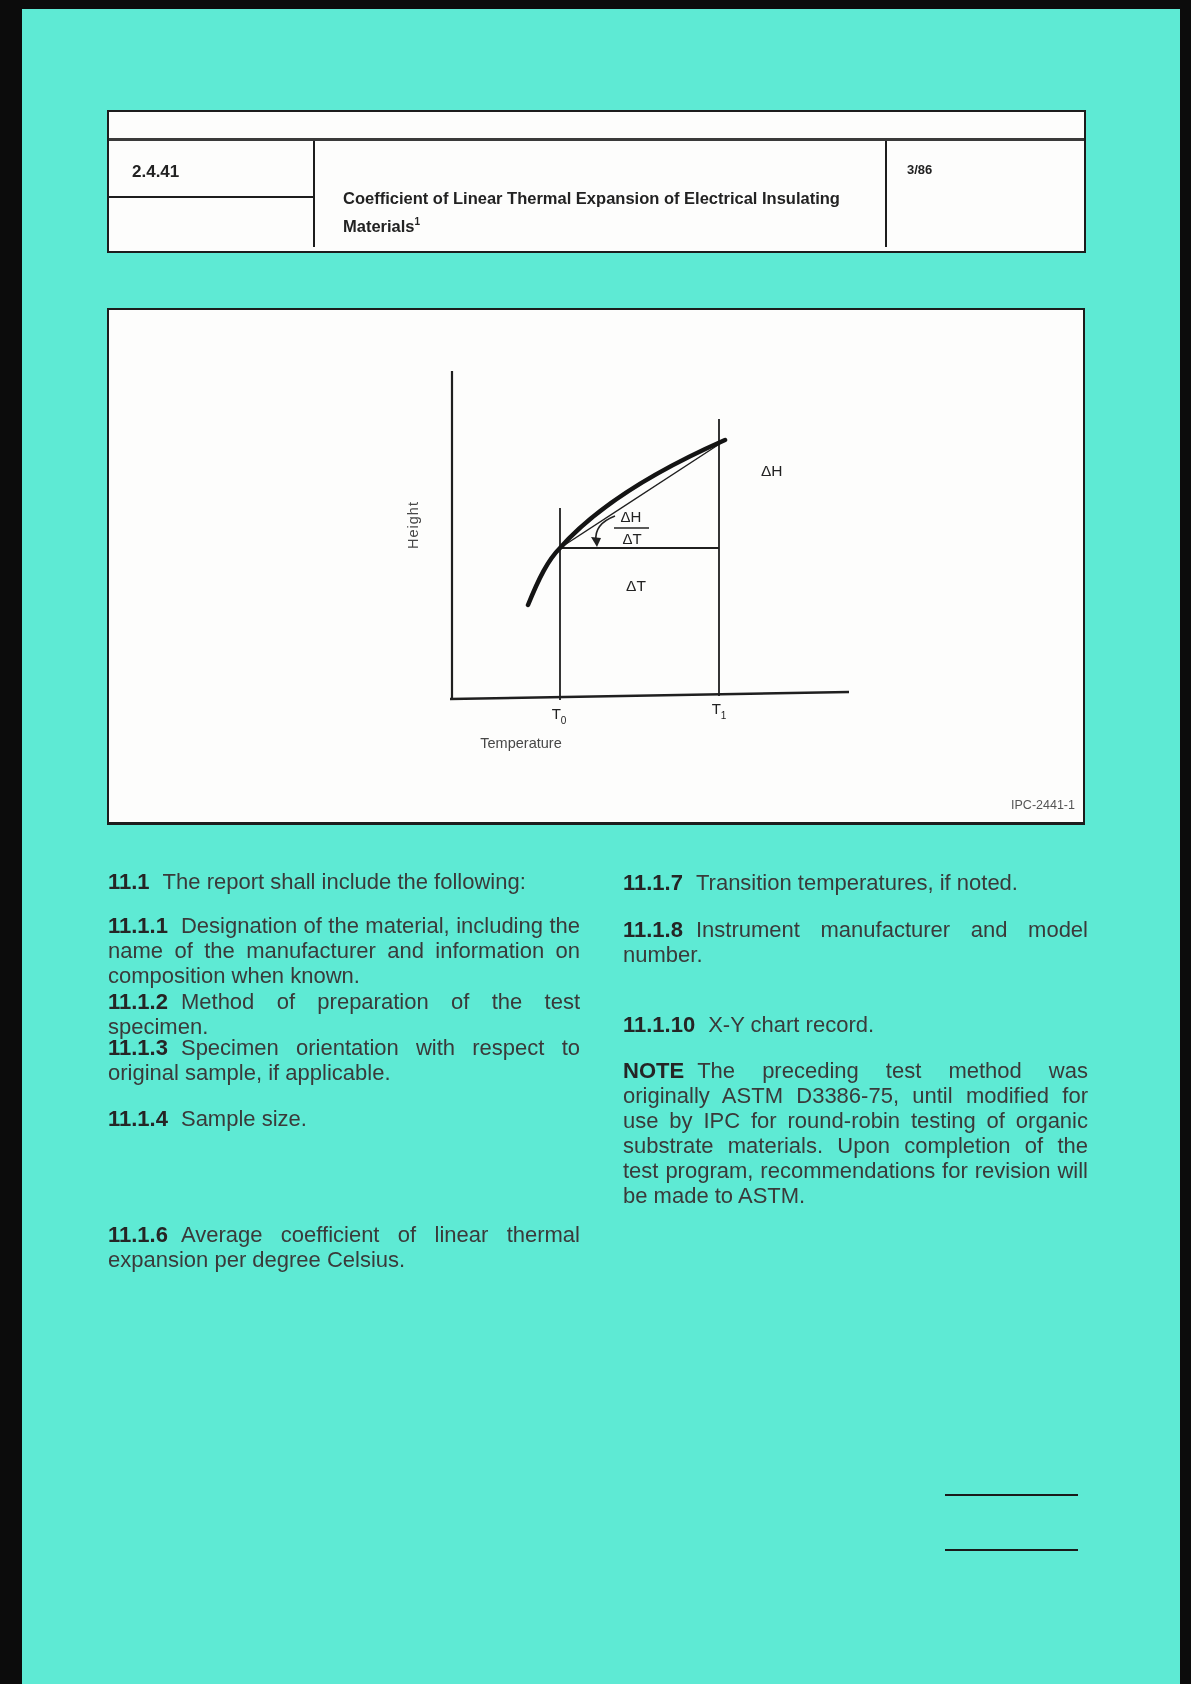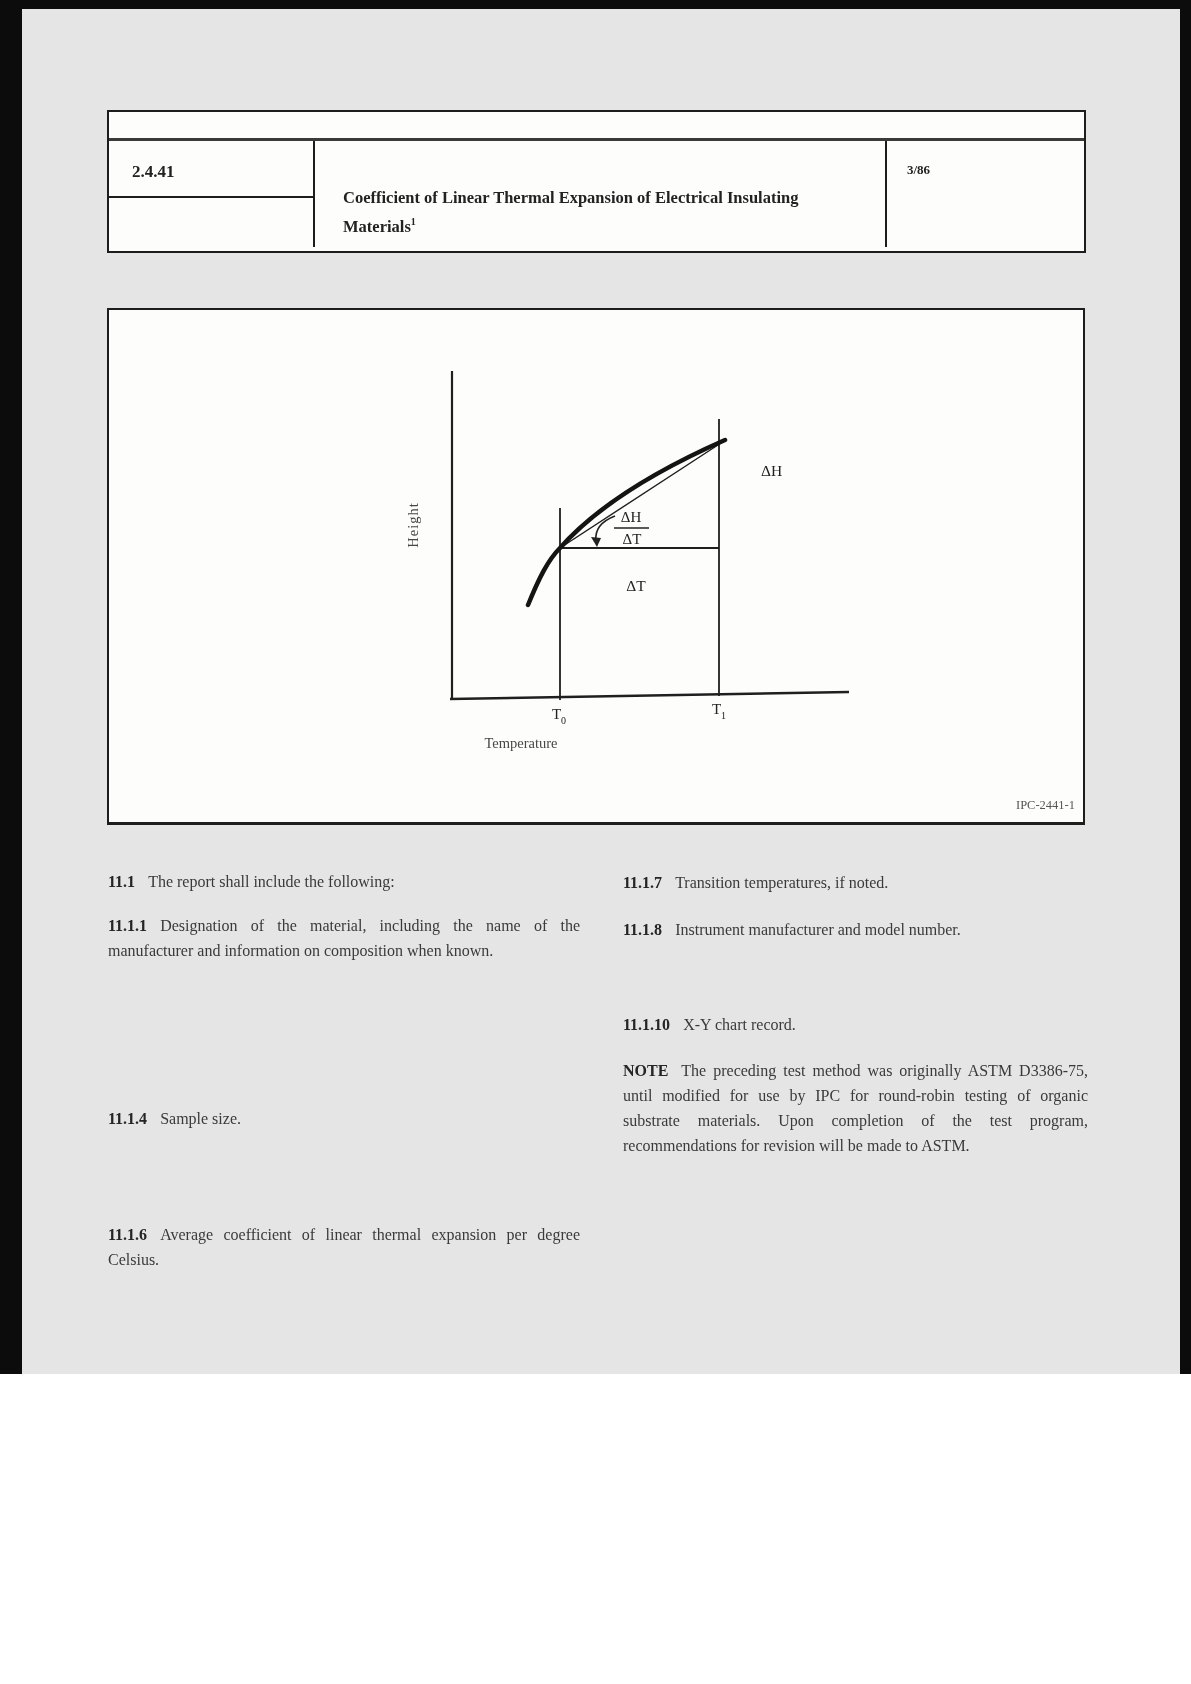--- a/index.html
+++ b/index.html
@@ -1,18 +1,18 @@
 <!DOCTYPE html>
 <html><head>
 <meta charset="utf-8">
 <style>
   html,body{margin:0;padding:0;background:#ffffff;}
   .page{
-    position:relative;width:1191px;height:1374px;background:#e5e5e5;
-    font-family:Liberation Serif, serif;color:#343434;overflow:hidden;
+    position:relative;width:1191px;height:1684px;background:#5eead4;
+    font-family:Liberation Sans, sans-serif;color:#343434;overflow:hidden;
   }
   
   .bar{position:absolute;background:#0c0c0c;}
   .bar-left{left:0;top:0;width:22px;height:1684px;}
   .bar-top{left:0;top:0;width:1191px;height:9px;}
   .bar-right{left:1180px;top:0;width:11px;height:1684px;}
 
   
   .hdr{position:absolute;left:107px;top:110px;width:975px;height:139px;
        border:2px solid #1d1d1d;background:#fdfdfc;}
@@ -24,21 +24,21 @@
   .hdr-title{position:absolute;left:234px;top:42px;width:520px;font-size:16.5px;line-height:24px;
              font-weight:700;color:#222;margin-top:32px;}
   .hdr-date{position:absolute;left:798px;top:50px;font-size:13px;font-weight:700;color:#222;}
   sup{font-size:10px;}
 
   
   .figbox{position:absolute;left:107px;top:308px;width:974px;height:512px;
           border:2px solid #1d1d1d;border-bottom-width:3px;background:#fdfdfc;}
 
   
-  .para{position:absolute;font-size:16px;line-height:25px;text-align:justify;color:#3a3a3a;}
+  .para{position:absolute;font-size:22px;line-height:25px;text-align:justify;color:#3a3a3a;}
   .lcol{left:108px;width:472px;}
   .rcol{left:623px;width:465px;}
   .pnum{font-weight:700;color:#252525;padding-right:13px;}
 
   
   .sig-line{position:absolute;background:#1a1a1a;height:2px;width:133px;left:945px;}
   .sig-1{top:1494px;}
   .sig-2{top:1549px;}
 </style>
 </head>
@@ -86,20 +86,22 @@
       <text x="450" y="409" font-size="15" fill="#222" text-anchor="middle"><tspan>T</tspan><tspan dy="5" font-size="10">0</tspan></text>
       <text x="610" y="404" font-size="15" fill="#222" text-anchor="middle"><tspan>T</tspan><tspan dy="5" font-size="10">1</tspan></text>
       <text x="309" y="215" font-size="14.5" fill="#474747" text-anchor="middle" letter-spacing="1" transform="rotate(-90 309 215)">Height</text>
       <text x="412" y="438" font-size="14.5" fill="#474747" text-anchor="middle">Temperature</text>
       <text x="966" y="499" font-size="12.5" fill="#555" text-anchor="end">IPC-2441-1</text>
     </svg>
   </div>
 
   <div class="para lcol" style="top:869px"><span class="pnum">11.1</span><span>The report shall include the following:</span></div>
   <div class="para lcol" style="top:913px"><span class="pnum">11.1.1</span><span>Designation of the material, including the name of the manufacturer and information on composition when known.</span></div>
+  <div class="para lcol" style="top:989px"><span class="pnum">11.1.2</span><span>Method of preparation of the test specimen.</span></div>
+  <div class="para lcol" style="top:1035px"><span class="pnum">11.1.3</span><span>Specimen orientation with respect to original sample, if applicable.</span></div>
   <div class="para lcol" style="top:1106px"><span class="pnum">11.1.4</span><span>Sample size.</span></div>
   <div class="para lcol" style="top:1222px"><span class="pnum">11.1.6</span><span>Average coefficient of linear thermal expansion per degree Celsius.</span></div>
 
   <div class="para rcol" style="top:870px"><span class="pnum">11.1.7</span><span>Transition temperatures, if noted.</span></div>
   <div class="para rcol" style="top:917px"><span class="pnum">11.1.8</span><span>Instrument manufacturer and model number.</span></div>
   <div class="para rcol" style="top:1012px"><span class="pnum">11.1.10</span><span>X-Y chart record.</span></div>
   <div class="para rcol" style="top:1058px"><span class="pnum">NOTE</span><span>The preceding test method was originally ASTM D3386-75, until modified for use by IPC for round-robin testing of organic substrate materials. Upon completion of the test program, recommendations for revision will be made to ASTM.</span></div>
 
   <div class="sig-line sig-1"></div>
   <div class="sig-line sig-2"></div>

